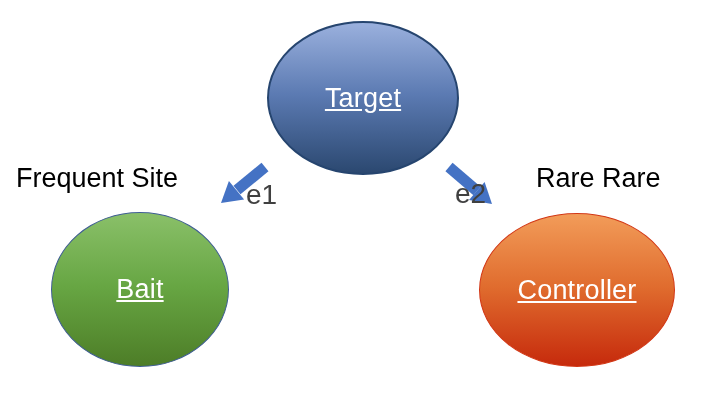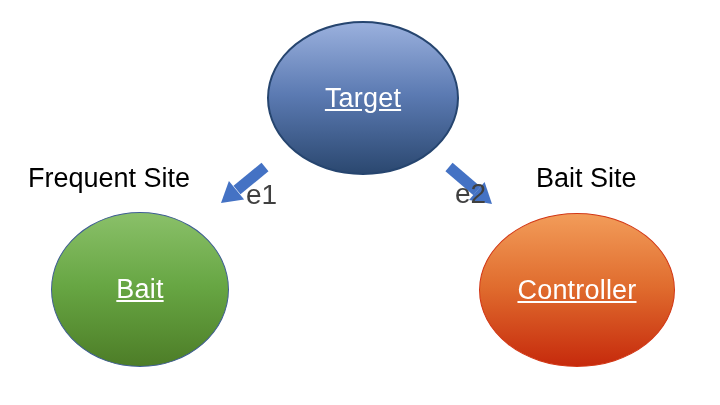--- a/index.html
+++ b/index.html
@@ -24,37 +24,37 @@
     border:1.5px solid #3F5E93;
   }
   .node.controller{
     left:479px;top:213px;width:196px;height:154px;
     background:linear-gradient(180deg,#F29C59 0%,#E06C2E 48%,#C62A0C 100%);
     border:1.5px solid #D23715;
   }
   .site-label{
     position:absolute;color:#000000;font-size:27px;line-height:1.1;white-space:nowrap;
   }
-  .site-label.frequent{left:28px;top:164px;text-align:center;}
+  .site-label.frequent{left:16px;top:164px;text-align:center;}
   .site-label.rare{left:536px;top:164px;}
   .edge-label{
     position:absolute;color:#404040;font-size:28px;line-height:1;white-space:nowrap;
   }
   .edge-label.e1{left:246px;top:181px;}
   .edge-label.e2{left:419px;top:180px;margin-left:36px;}
   svg.arrows{position:absolute;left:0;top:0;width:720px;height:405px;pointer-events:none;}
 </style>
 </head>
 <body>
 
 <div class="canvas">
 
   <div class="site-label frequent">Frequent Site</div>
 
-  <div class="site-label rare">Bait Site</div>
+  <div class="site-label rare">Rare Rare</div>
 
   <div class="node target">
     <span class="node-label">Target</span>
   </div>
 
   <div class="node controller">
     <span class="node-label">Controller</span>
   </div>
 
   <div class="node bait">

